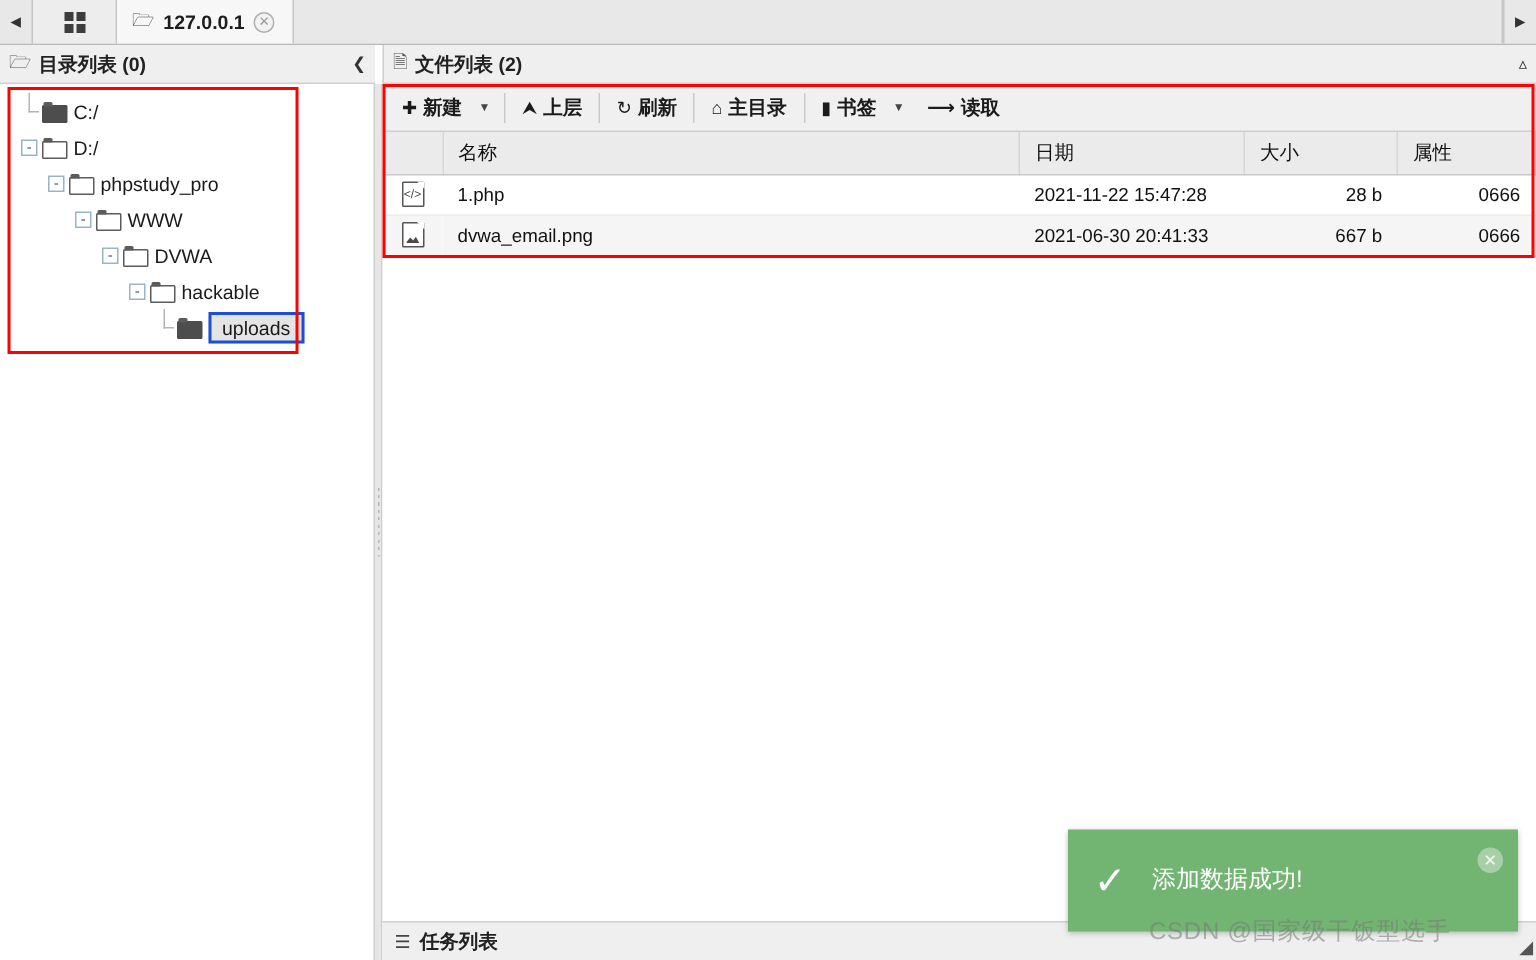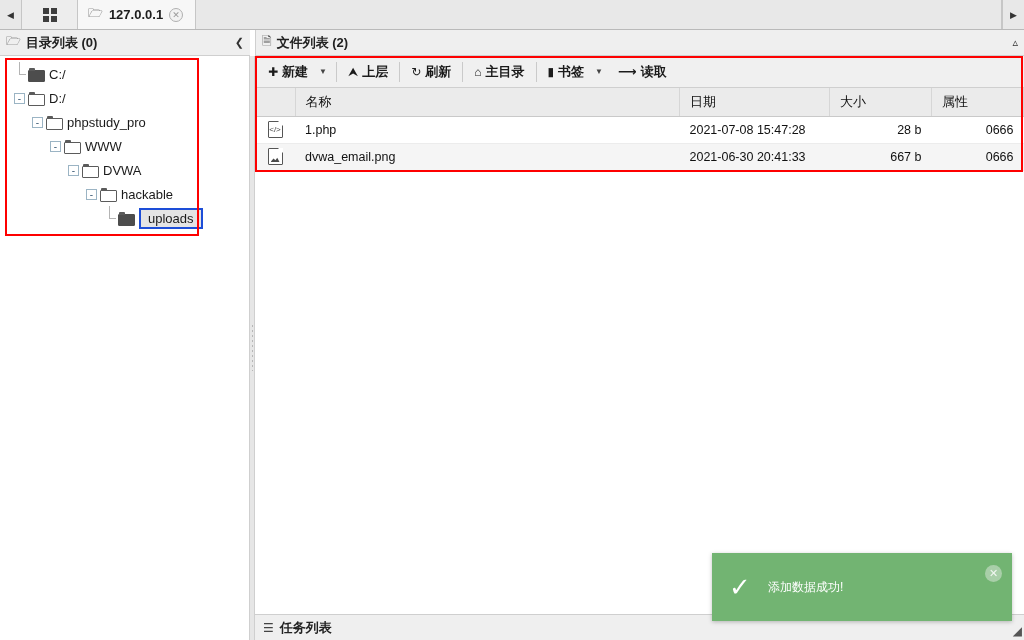--- a/index.html
+++ b/index.html
@@ -170,21 +170,21 @@
 
   
   #toast{
     position:absolute; left:712px; top:553px; width:300px; height:68px;
     background:#72b472; color:#fff; display:flex; align-items:center;
     box-shadow:0 1px 4px rgba(0,0,0,.25);
   }
   #toast .chk{ width:56px; text-align:center; font-size:26px; line-height:1; }
   #toast .tx{ flex:1; }
   #toast .t1{ font-size:14px; font-weight:bold; line-height:18px; }
-  #toast .t2{ font-size:12px; line-height:18px; }
+  #toast .t2{ font-size:16px; line-height:18px; }
   #toast .tclose{
     position:absolute; right:10px; top:12px; width:17px; height:17px;
     border-radius:50%; background:#a9cfa9; color:#f2f7f2;
     font-size:11px; display:flex; align-items:center; justify-content:center;
   }
   #watermark{
     position:absolute; left:766px; top:611px; font-size:16px;
     color:rgba(120,120,120,.55); white-space:nowrap; letter-spacing:.5px;
   }
   #resizer{
@@ -320,21 +320,21 @@
             <th>名称</th>
             <th style="width: 150px;">日期</th>
             <th style="width: 102px;">大小</th>
             <th style="width: 92px;">属性</th>
           </tr>
         </thead>
       <tbody id="bodyRows">
           <tr>
             <td class="ico-col"><span class="fico">&lt;/&gt;</span></td>
             <td>1.php</td>
-            <td>2021-07-08 15:47:28</td>
+            <td>2021-11-22 15:47:28</td>
             <td class="right">28 b</td>
             <td class="right">0666</td>
           </tr>
           <tr class="alt">
             <td class="ico-col"><span class="fico"><i class="pic"></i></span></td>
             <td>dvwa_email.png</td>
             <td>2021-06-30 20:41:33</td>
             <td class="right">667 b</td>
             <td class="right">0666</td>
           </tr>
@@ -350,14 +350,15 @@
   </div>
 
   <div id="toast">
     <div class="chk">✓</div>
     <div class="tx">
       <div class="t2">添加数据成功!</div>
     </div>
     <div class="tclose">✕</div>
   </div>
 
+  <div id="watermark">CSDN @国家级干饭型选手</div>
   <div id="resizer">◢</div>
 </div>
 
 </body></html>

